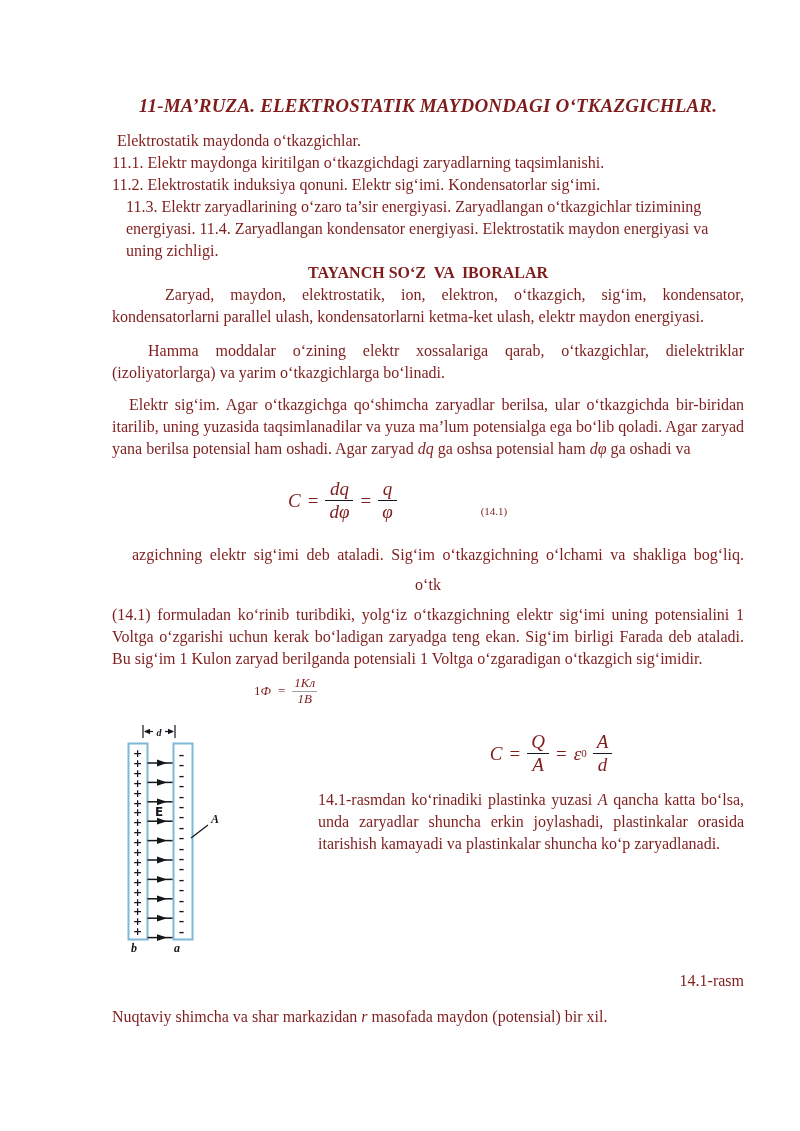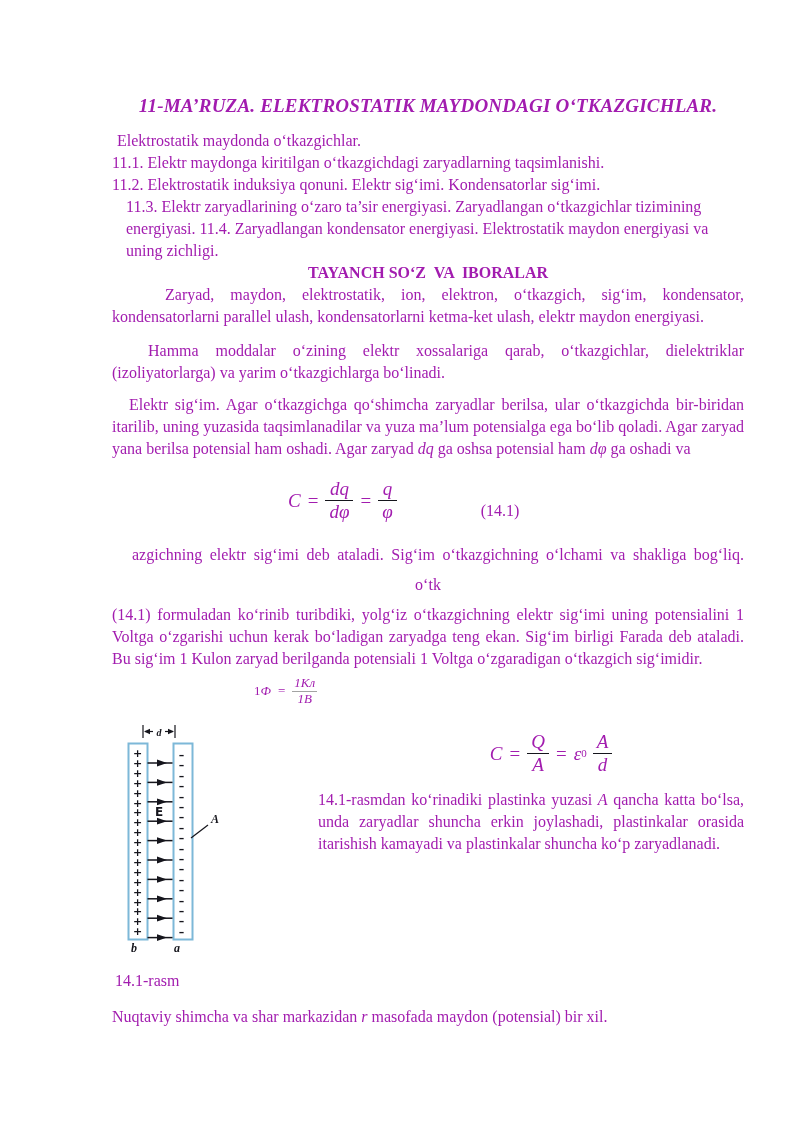--- a/index.html
+++ b/index.html
@@ -1,51 +1,51 @@
 <!DOCTYPE html>
 <html><head>
 <meta charset="utf-8">
 <style>
   html,body{margin:0;padding:0;background:#ffffff;}
   .page{
     width:800px;height:1131px;box-sizing:border-box;
     background:#ffffff;
     padding:94px 56px 0 112px;
     font-family:"Liberation Serif","DejaVu Serif",serif;
-    font-size:16px;line-height:22px;color:#a21caf;
+    font-size:16px;line-height:22px;color:#7f1d1d;
     position:relative;overflow:hidden;
   }
   h1.doc-title{
     margin:0 0 12px 0;text-align:center;
     font-size:19px;line-height:24px;font-weight:bold;font-style:italic;
     letter-spacing:.2px;
   }
   .outline p{margin:0;}
   .outline .indent-sm{padding-left:5px;}
   .outline .centered-block{text-align:left;padding:0 14px;}
   .kw-header{margin:0;text-align:center;font-weight:bold;white-space:pre-wrap;}
   .kw{margin:0;text-align:justify;text-indent:53px;}
   .p-sub{margin:12px 0 0 0;text-align:justify;text-indent:36px;}
   .p-cap{margin:10px 0 0 0;text-align:justify;text-indent:17px;}
   .p-called{margin:0;text-align:justify;text-align-last:justify;text-indent:20px;}
   .p-otk{margin:8px;text-align:center;}
   .p-finfo{margin:0;text-align:justify;}
-  .caption{margin:14px 0 0 3px;}
+  .caption{margin:14px 0 0 8px;text-align:right;}
   .closing{margin:14px 0 0 0;}
   i{font-style:italic;}
 
   
   .formula-row{margin:18px 0 20px 0;display:flex;align-items:flex-end;padding-left:176px;}
   .formula{display:inline-flex;align-items:center;font-size:19px;}
   .fvar{font-style:italic;}
   .fop{margin:0 7px;}
   .frac{display:inline-flex;flex-direction:column;text-align:center;line-height:1.18;}
   .frac .num{display:block;border-bottom:1.3px solid #15151c;padding:0 4px;}
   .frac .den{display:block;padding:0 4px;}
-  .ftag{margin-left:84px;font-size:16px;padding-bottom:2px;}
+  .ftag{margin-left:84px;font-size:11px;padding-bottom:2px;}
   .farad-row{margin:6px 0 0 0;padding-left:142px;}
   .farad-row .formula{font-size:13px;}
   .farad-row .frac{line-height:1.15;}
   .farad-row .frac .num{border-bottom:1px solid #a3a3a3;padding:0 2px;}
   .fsub{font-size:11px;vertical-align:sub;line-height:1;}
 
   
   .fig-section{margin-top:14px;display:flex;}
   .fig-col{width:206px;flex:none;}
   .fig-col svg{margin-left:8px;display:block;}

